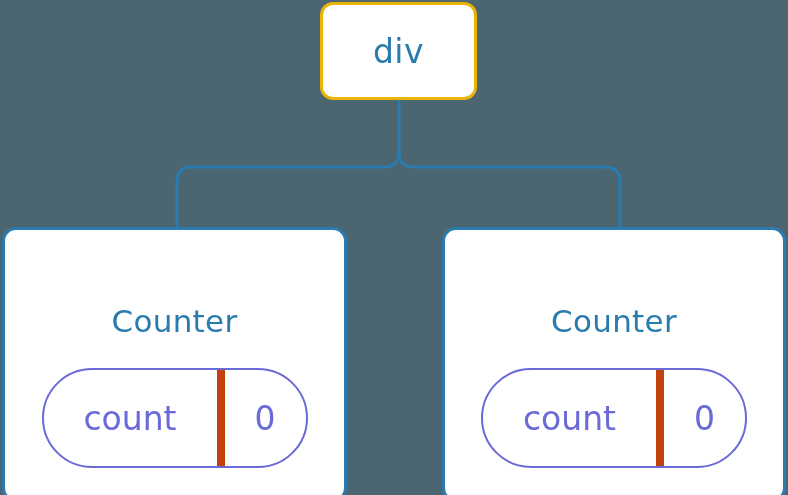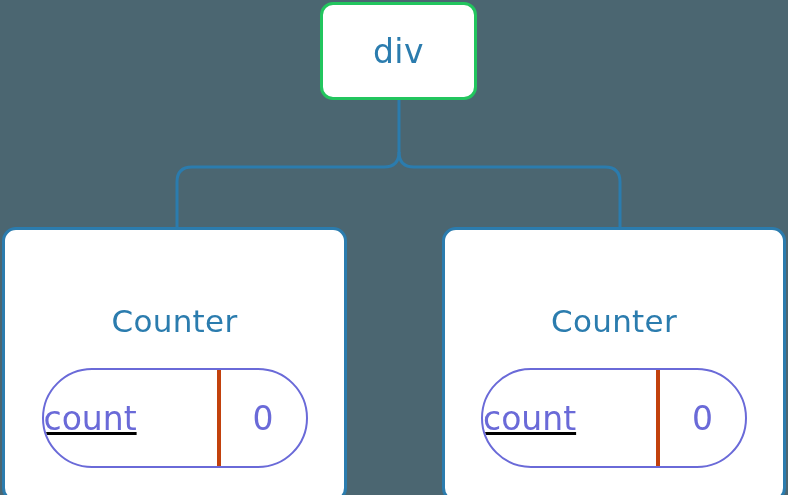--- a/index.html
+++ b/index.html
@@ -33,21 +33,21 @@
 
   
   #root-node {
     position: absolute;
     left: 320px;
     top: 2px;
     width: 157px;
     height: 98px;
     box-sizing: border-box;
     background: #ffffff;
-    border: 3px solid #22c55e;
+    border: 3px solid #eab308;
     border-radius: 13px;
     display: flex;
     align-items: center;
     justify-content: center;
   }
   #root-node .node-label {
     font-size: 33px;
     color: #2b7cae;
     letter-spacing: 0.5px;
     line-height: 1;
@@ -91,23 +91,22 @@
     border: 2px solid #6a6ad8;
     border-radius: 52px;
     display: flex;
     align-items: stretch;
     overflow: hidden;
   }
   .pill-key {
     flex: 0 0 173px;
     display: flex;
     align-items: center;
-    justify-content: flex-start;
-    border-right: 4px solid #c2410c;
-    text-decoration: underline;
+    justify-content: center;
+    border-right: 8px solid #c2410c;
   }
   .pill-value {
     flex: 1 1 auto;
     display: flex;
     align-items: center;
     justify-content: center;
   }
   .pill-key-text,
   .pill-value-text {
     font-size: 33px;

